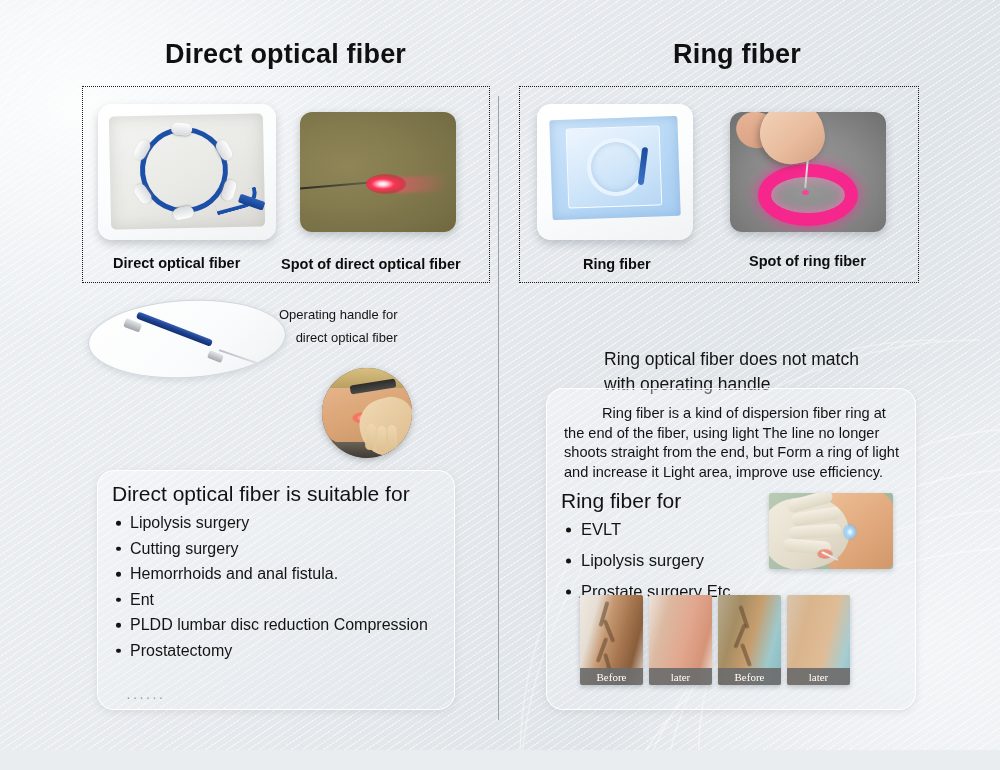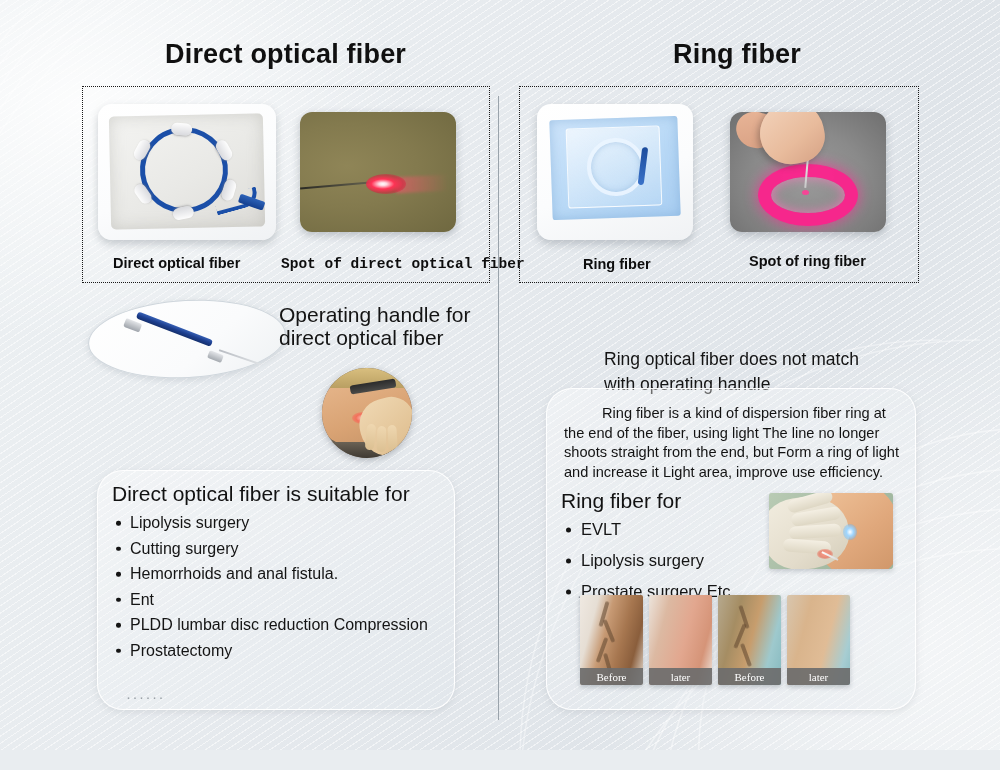--- a/index.html
+++ b/index.html
@@ -247,22 +247,23 @@
     transform: rotate(24deg);
   }
   #handle-needle {
     position: absolute; left: 128px; top: 58px; width: 44px; height: 1.5px;
     background: linear-gradient(90deg,#b8bcc2,#dfe2e5);
     transform: rotate(22deg);
   }
 
   #handle-label {
     position: absolute; left: 279px; top: 303px;
-    font-size: 21px; line-height: 23px; color: #141414;
+    font-size: 13px; line-height: 23px; color: #141414;
     white-space: pre-line;
+    text-align: right;
   }
 
   
   #photo-face-round {
     position: absolute; left: 322px; top: 368px; width: 90px; height: 90px;
     border-radius: 50%;
     overflow: hidden;
     box-shadow: 0 2px 7px rgba(80,85,95,0.38);
     background: #6d5f4e;
   }
@@ -299,21 +300,21 @@
     position: absolute; left: 28px; top: 14px; width: 46px; height: 9px;
     background: linear-gradient(180deg,#2b2b2b,#4a4a48);
     border-radius: 3px;
     transform: rotate(-9deg);
   }
 
   
   .info-box {
     position: absolute;
     border: 1.5px solid rgba(255,255,255,0.95);
-    border-radius: 26px;
+    border-radius: 17px;
     background: linear-gradient(145deg, rgba(255,255,255,0.42) 0%, rgba(244,247,249,0.30) 45%, rgba(228,234,239,0.26) 100%);
     box-shadow: 0 2px 7px rgba(150,158,166,0.25);
   }
   #box-left-uses  { left: 97px;  top: 470px; width: 358px; height: 240px; }
   #box-right-info { left: 546px; top: 388px; width: 370px; height: 322px; }
 
   .box-heading {
     position: absolute;
     font-size: 21px;
     color: #121212;
@@ -495,21 +496,21 @@
   </div>
 
   <div class="photo" id="photo-direct-spot">
     <div id="spot-direct-bg"></div>
     <div id="fiber-needle-direct"></div>
     <div id="laser-streak-direct"></div>
     <div id="laser-dot-direct"></div>
   </div>
 
   <div class="caption" style="left:113px; top:255px;">Direct optical fiber</div>
-  <div class="caption" style="left:281px; top:256px;font-family:Liberation Mono, monospace;">Spot of direct optical fiber</div>
+  <div class="caption" style="left:281px; top:256px;">Spot of direct optical fiber</div>
 
   <div class="dotted-box" id="dotted-right"></div>
 
   <div class="white-card" id="card-ring">
     <div id="pack-ring">
       <div id="pack-inner">
         <div id="pack-coil"></div>
         <div id="pack-connector"></div>
       </div>
     </div>

